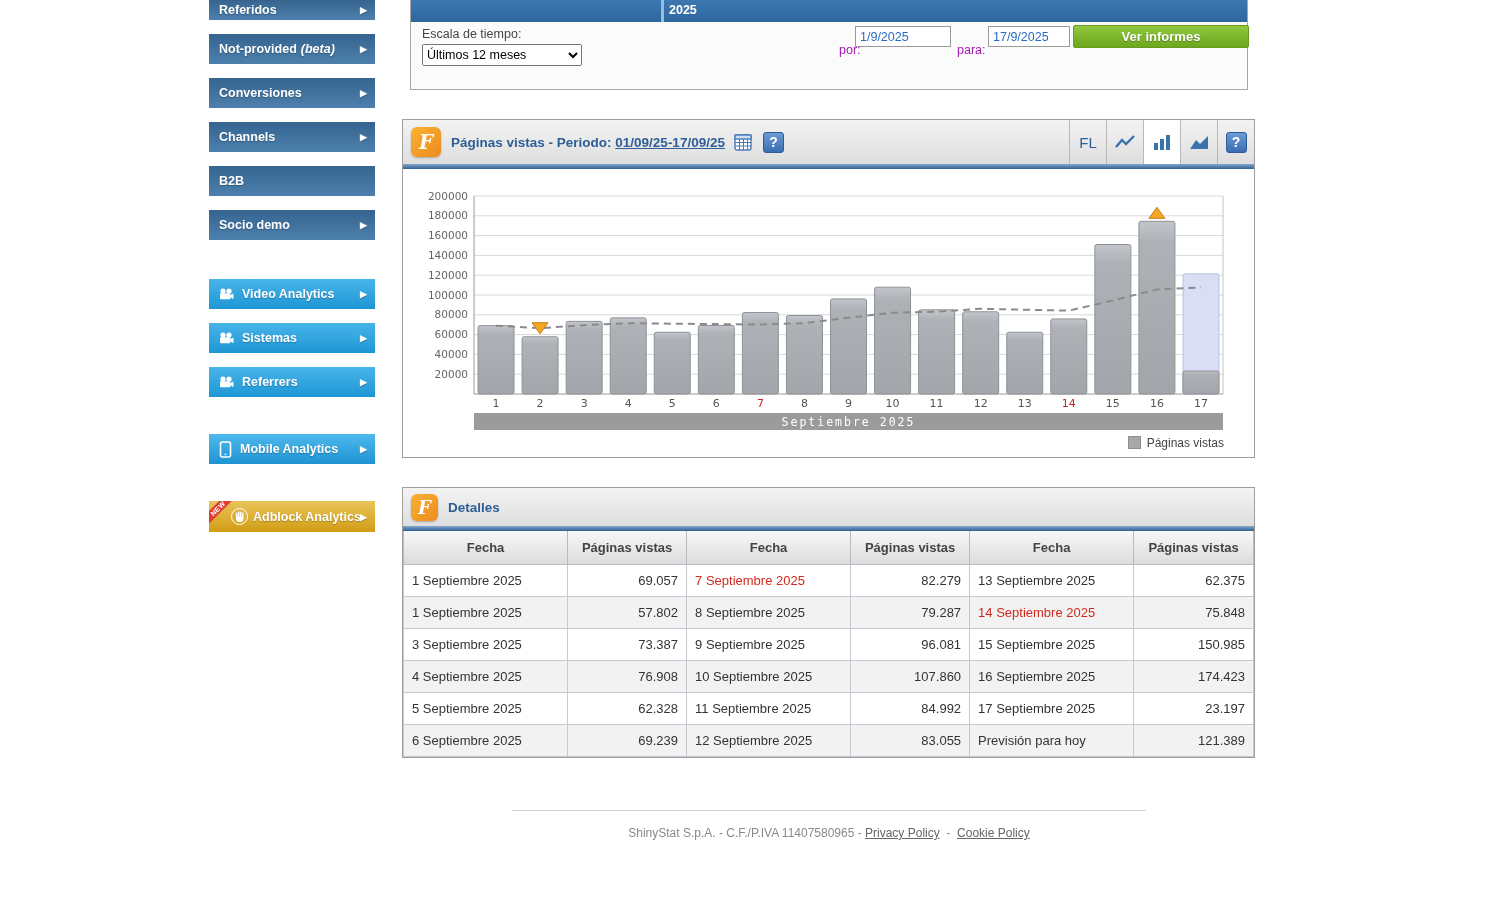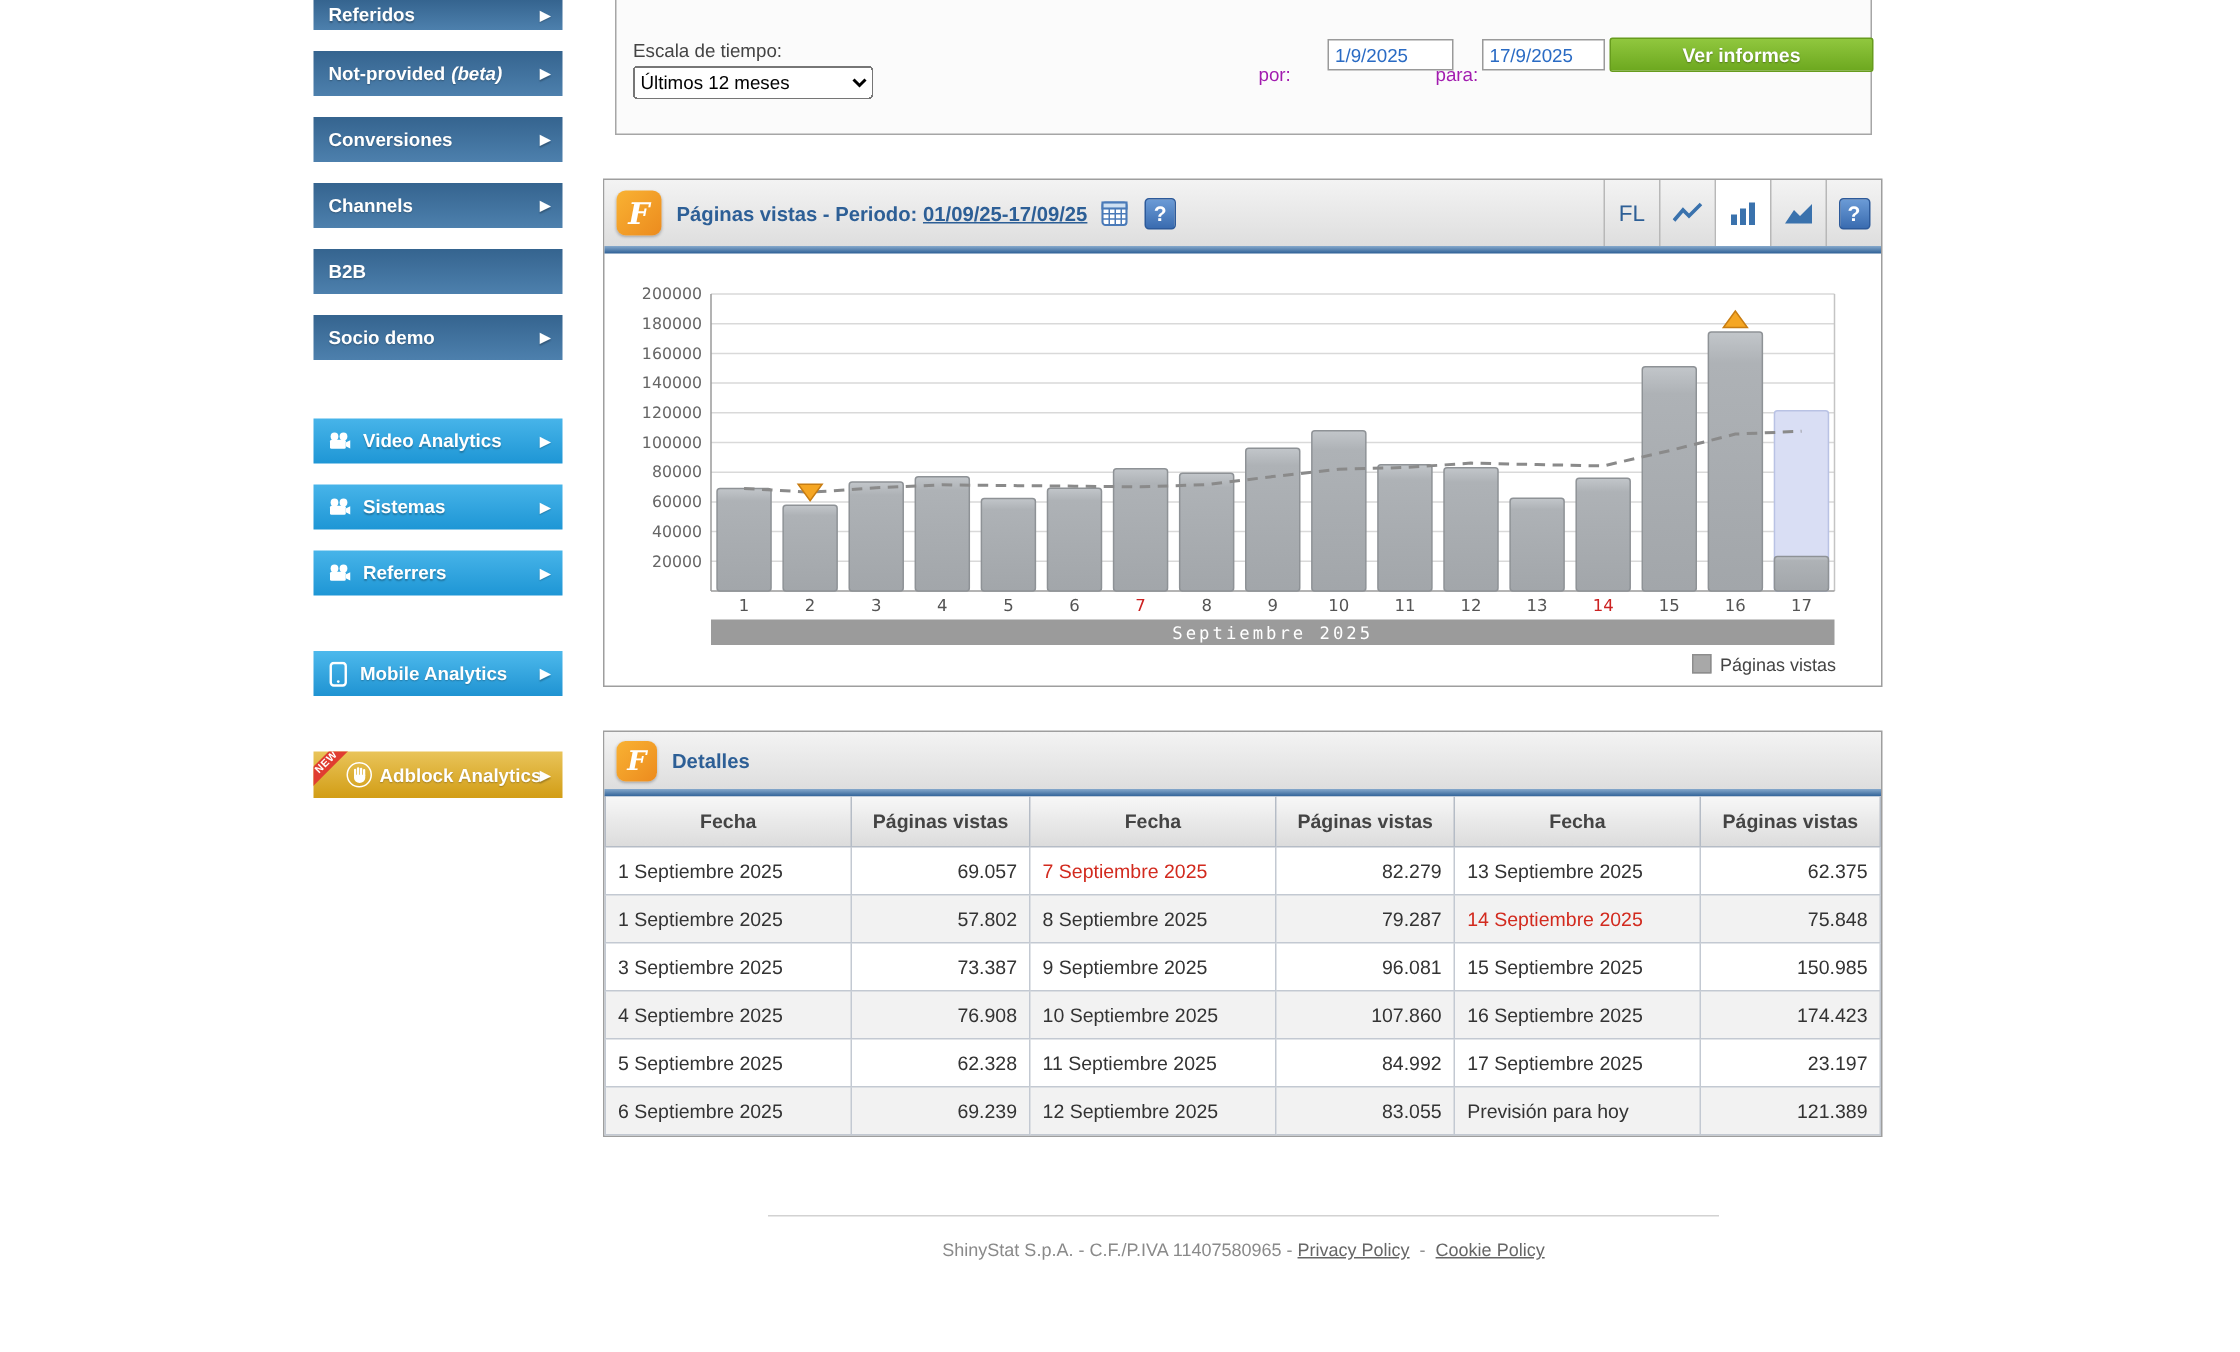--- a/index.html
+++ b/index.html
@@ -227,24 +227,28 @@
         </svg>
     </span>
     <span>Adblock Analytics</span>
     <span class="sb-arrow">▶</span>
   </div>
 </div>
 
 <div class="main">
 
   <div class="panel-top">
+    <div class="year-strip">
+      <span class="year-tick"></span>
+      <span class="year-label">2025</span>
+    </div>
     <div class="escala-label">Escala de tiempo:</div>
     <select class="escala-select" id="escala-select"><option>Últimos 12 meses</option></select>
     <span class="fld-label" style="left:428px;">por:</span>
-    <input class="fld-input" style="left: 474px; width: 84px;" value="1/9/2025">
+    <input class="fld-input" style="left: 444px; width: 96px;" value="1/9/2025">
     <span class="fld-label" style="left:546px;">para:</span>
     <input class="fld-input" style="left: 577px; width: 82px;" value="17/9/2025">
     <button class="btn-green">Ver informes</button>
   </div>
 
   <div class="panel panel-chart">
     <div class="panel-hd chart-hd">
       <div class="flogo lg">F</div>
       <div class="panel-title">
         <span>Páginas vistas - Periodo:</span>

